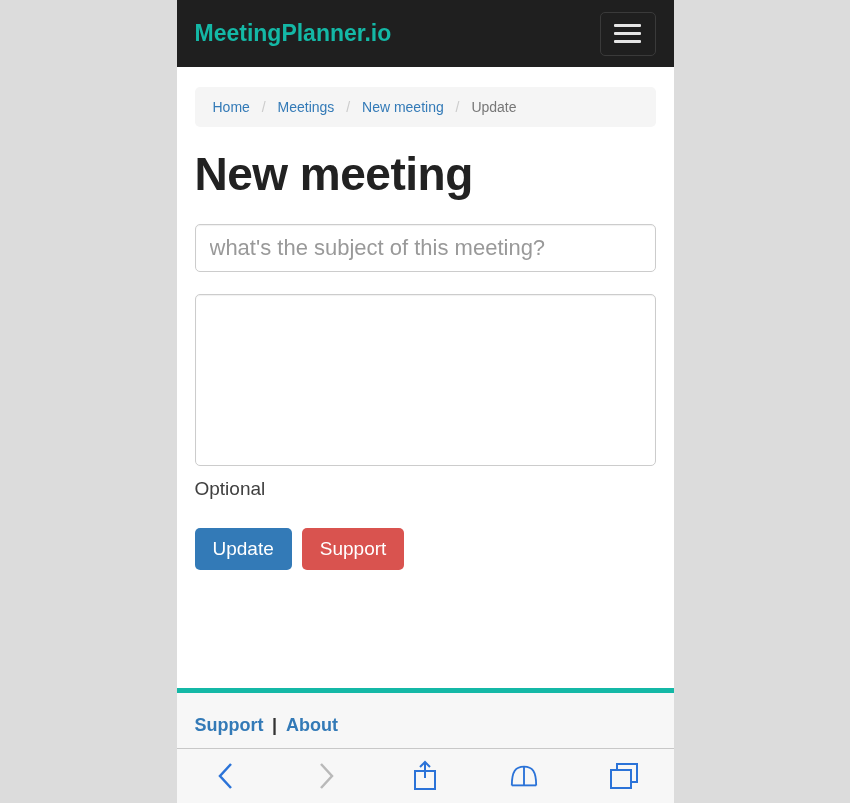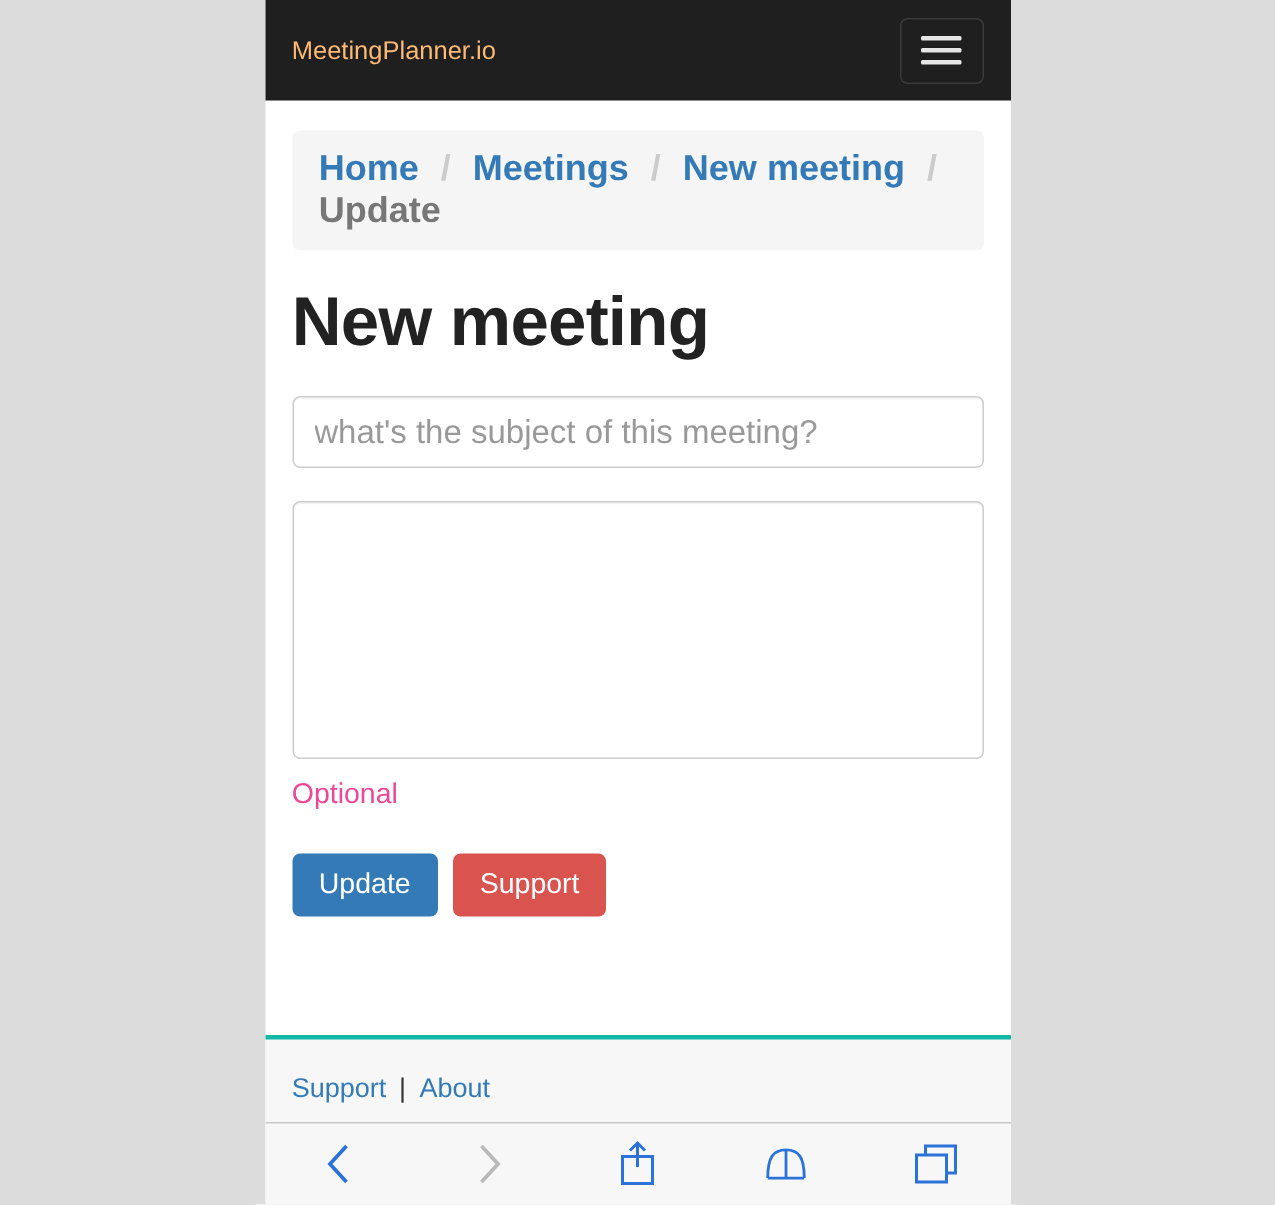--- a/index.html
+++ b/index.html
@@ -22,23 +22,23 @@
   .navbar {
     background: #1f1f1f;
     color: #9d9d9d;
     height: 67px;
     display: flex;
     align-items: center;
     justify-content: space-between;
     padding: 0 18px;
   }
   .brand {
-    font-size: 17px;
-    font-weight: 400;
-    color: #fdba74;
+    font-size: 23px;
+    font-weight: 700;
+    color: #14b8a6;
   }
   .hamburger {
     border: 1px solid #3a3a3a;
     border-radius: 5px;
     width: 56px;
     height: 44px;
     display: flex;
     flex-direction: column;
     justify-content: center;
     align-items: center;
@@ -54,23 +54,22 @@
     border-radius: 1px;
   }
   .content {
     padding: 20px 18px 20px 18px;
     flex: 1;
   }
   .breadcrumb {
     background: #f5f5f5;
     border-radius: 5px;
     padding: 12px 18px;
-    font-size: 24px;
+    font-size: 14px;
     margin-bottom: 22px;
-    font-weight: bold;
   }
   .breadcrumb a {
     color: #337ab7;
     text-decoration: none;
   }
   .breadcrumb .sep {
     color: #ccc;
     padding: 0 8px;
   }
   .breadcrumb .current {
@@ -101,40 +100,41 @@
     font-family: inherit;
     box-shadow: inset 0 1px 1px rgba(0,0,0,0.06);
   }
   .form-control::placeholder { color: #999; }
   textarea.form-control {
     height: 172px;
     resize: none;
   }
   .form-group { margin-bottom: 22px; }
   .help-text {
-    color: #ec4899;
+    color: #404040;
     font-size: 19px;
     margin-top: 8px;
   }
   .btn-row { margin-top: 28px; display: flex; gap: 10px; }
   .btn {
     border: none;
     border-radius: 5px;
     font-size: 19px;
     padding: 10px 18px;
     color: #fff;
     cursor: pointer;
     font-family: inherit;
   }
   .btn-primary { background: #337ab7; }
   .btn-danger  { background: #d9534f; }
   .footer-area {
-    border-top: 3px solid #14b8a6;
+    border-top: 5px solid #14b8a6;
     background: #f7f7f7;
     padding: 22px 18px 12px 18px;
+    font-weight: bold;
   }
   .footer-area a { color: #337ab7; text-decoration: none; font-size: 18px; }
   .footer-area .sep2 { color: #333; padding: 0 4px; font-size: 18px; }
   .toolbar {
     border-top: 1px solid #c8c8c8;
     background: #f7f7f7;
     height: 55px;
     display: flex;
     justify-content: space-around;
     align-items: center;

